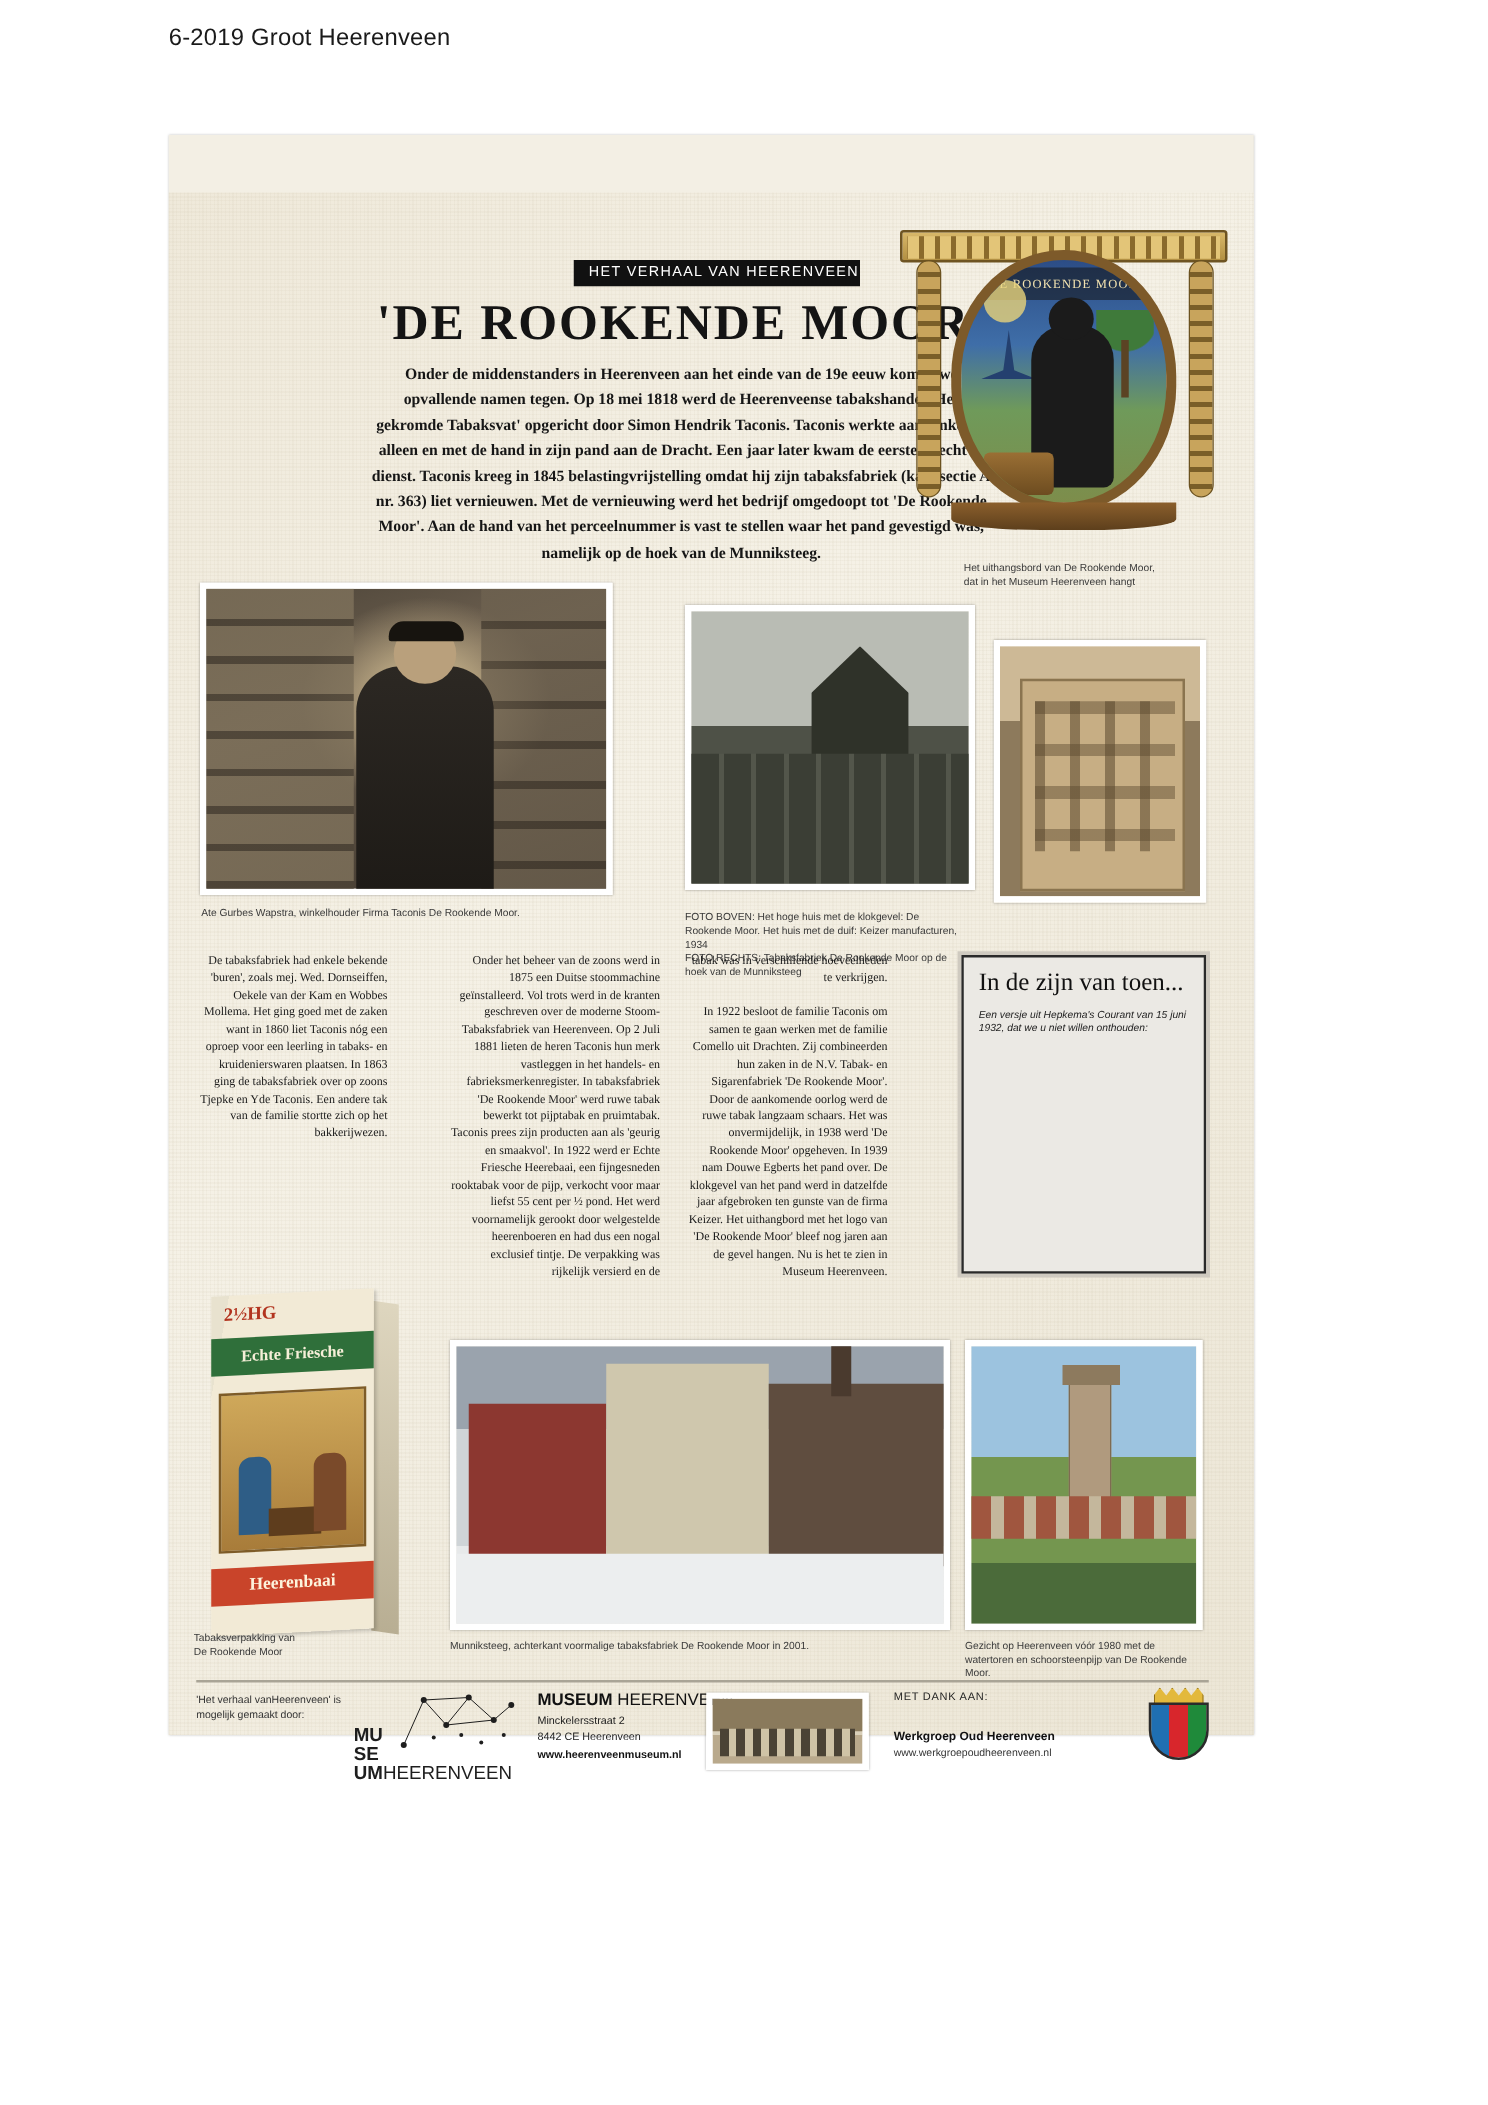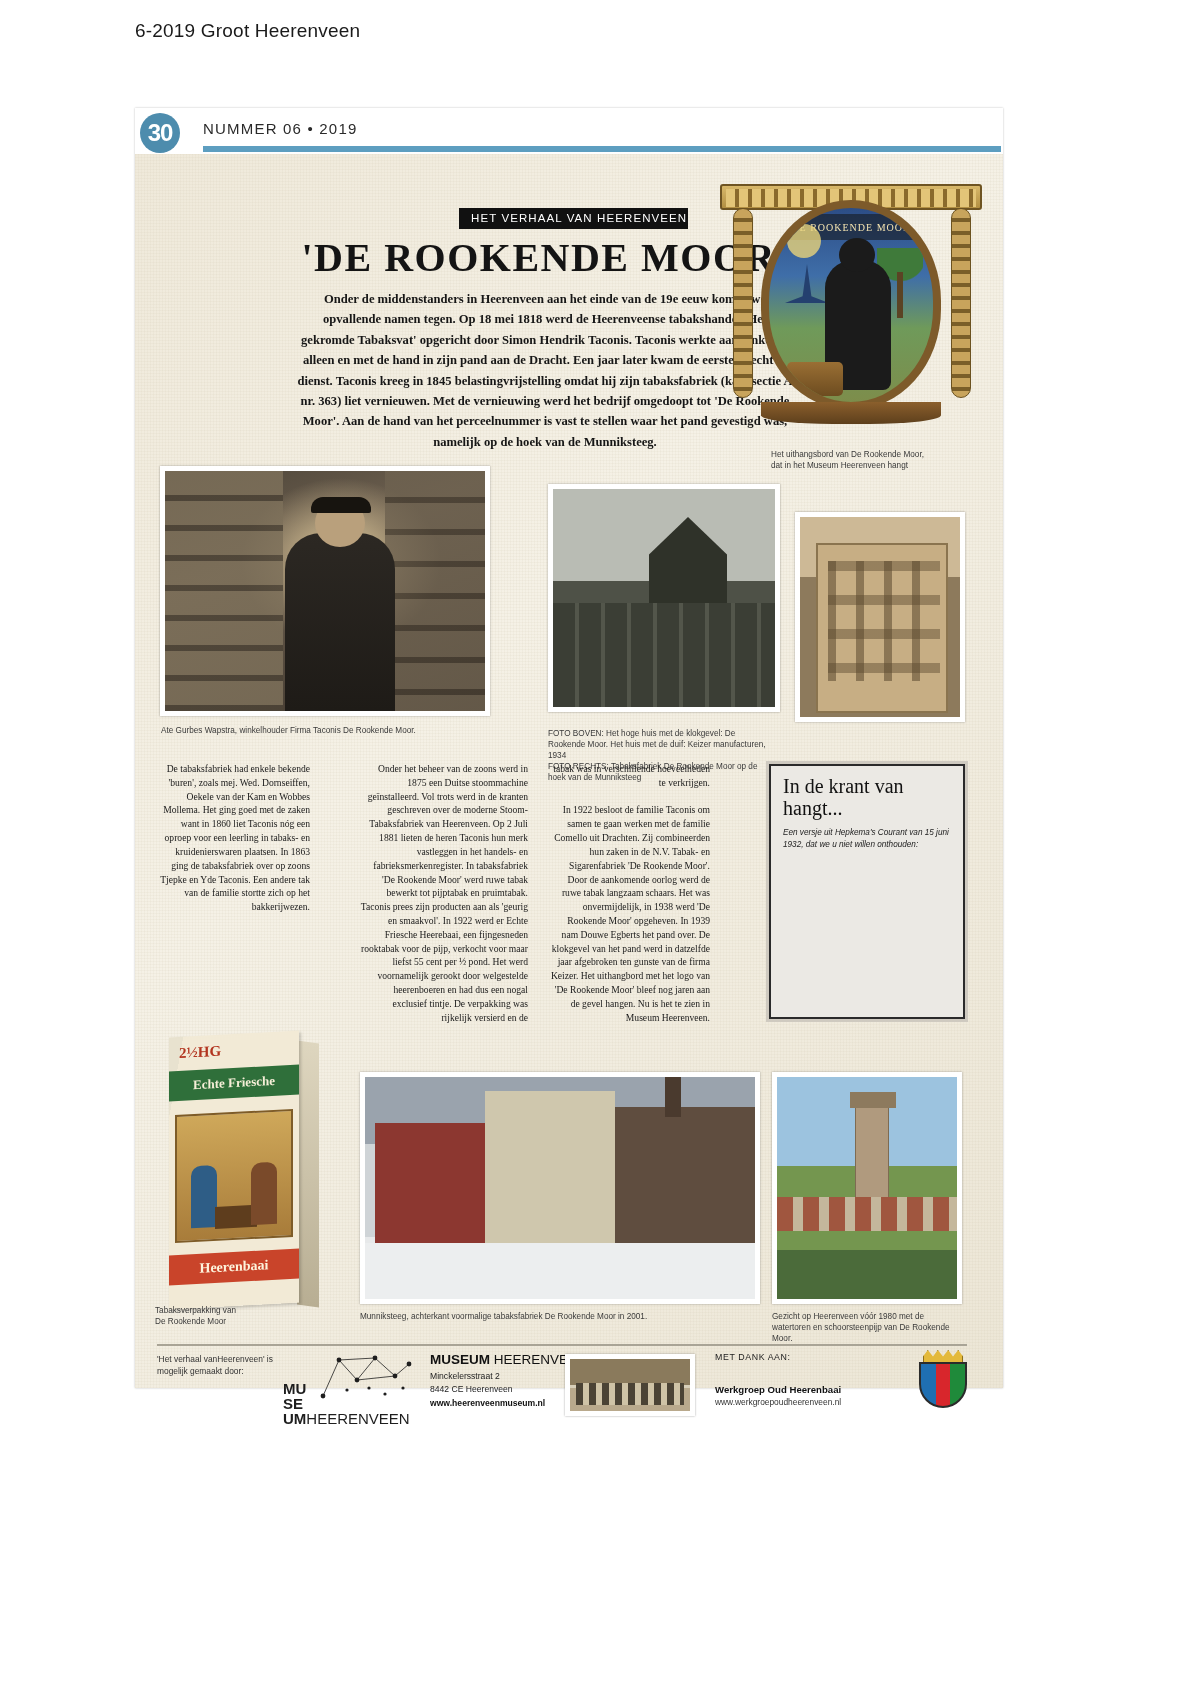--- a/index.html
+++ b/index.html
@@ -369,25 +369,20 @@
     clip-path: polygon(0 100%, 0 40%, 12% 0, 25% 40%, 37% 0, 50% 40%, 63% 0, 75% 40%, 88% 0, 100% 40%, 100% 100%);
   }
 </style>
 </head>
 <body>
 
 <div class="doc-header">6-2019 Groot Heerenveen</div>
 
 <div class="page-scan">
 
-  <div class="page-top">
-    <div class="folio-circle">30</div>
-    <div class="issue-label">NUMMER 06 • 2019</div>
-    <div class="top-rule"></div>
-  </div>
 
   <div class="page-body">
 
     <div class="kicker">HET VERHAAL VAN HEERENVEEN</div>
     <div class="headline">'DE ROOKENDE MOOR'</div>
     <div class="lead">Onder de middenstanders in Heerenveen aan het einde van de 19e eeuw komen we opvallende namen tegen. Op 18 mei 1818 werd de Heerenveense tabakshandel 'Het gekromde Tabaksvat' opgericht door Simon Hendrik Taconis. Taconis werkte aanvankelijk alleen en met de hand in zijn pand aan de Dracht. Een jaar later kwam de eerste knecht in dienst. Taconis kreeg in 1845 belastingvrijstelling omdat hij zijn tabaksfabriek (kad. sectie A nr. 363) liet vernieuwen. Met de vernieuwing werd het bedrijf omgedoopt tot 'De Rookende Moor'. Aan de hand van het perceelnummer is vast te stellen waar het pand gevestigd was, namelijk op de hoek van de Munniksteeg.</div>
 
     <div class="sign-art">
       <div class="sign-bar"></div>
       <div class="sign-chain-l"></div>
@@ -430,21 +425,21 @@
     <div class="col col-2">
       <p>Onder het beheer van de zoons werd in 1875 een Duitse stoommachine geïnstalleerd. Vol trots werd in de kranten geschreven over de moderne Stoom-Tabaksfabriek van Heerenveen. Op 2 Juli 1881 lieten de heren Taconis hun merk vastleggen in het handels- en fabrieksmerkenregister. In tabaksfabriek 'De Rookende Moor' werd ruwe tabak bewerkt tot pijptabak en pruimtabak. Taconis prees zijn producten aan als 'geurig en smaakvol'. In 1922 werd er Echte Friesche Heerebaai, een fijngesneden rooktabak voor de pijp, verkocht voor maar liefst 55 cent per ½ pond. Het werd voornamelijk gerookt door welgestelde heerenboeren en had dus een nogal exclusief tintje. De verpakking was rijkelijk versierd en de</p>
     </div>
     <div class="col col-3">
       <p style="white-space:pre-line">tabak was in verschillende hoeveelheden te verkrijgen.
 
 In 1922 besloot de familie Taconis om samen te gaan werken met de familie Comello uit Drachten. Zij combineerden hun zaken in de N.V. Tabak- en Sigarenfabriek 'De Rookende Moor'. Door de aankomende oorlog werd de ruwe tabak langzaam schaars. Het was onvermijdelijk, in 1938 werd 'De Rookende Moor' opgeheven. In 1939 nam Douwe Egberts het pand over. De klokgevel van het pand werd in datzelfde jaar afgebroken ten gunste van de firma Keizer. Het uithangbord met het logo van 'De Rookende Moor' bleef nog jaren aan de gevel hangen. Nu is het te zien in Museum Heerenveen.</p>
     </div>
 
     <div class="krant-box">
-      <div class="krant-title">In de krant van hangt...</div>
+      <div class="krant-title">In de zijn van toen...</div>
       <div class="krant-intro">Een versje uit Hepkema's Courant van 15 juni 1932, dat we u niet willen onthouden:</div>
     </div>
 
     <div class="ph-pack">
       <div class="pack-side"></div>
       <div class="pack-box">
         <div class="pack-weight">2½HG</div>
         <div class="pack-band">Echte Friesche</div>
         <div class="pack-scene">
           <div class="p1"></div>
@@ -514,21 +509,21 @@
       <div class="museum-url">www.heerenveenmuseum.nl</div>
     </div>
 
     <div class="ph-museum photo-frame">
       <div class="roof"></div>
       <div class="wins"></div>
     </div>
 
     <div class="thanks-block">
       <div class="thanks-label">MET DANK AAN:</div>
-      <div class="thanks-name">Werkgroep Oud Heerenbaai</div>
+      <div class="thanks-name">Werkgroep Oud Heerenveen</div>
       <div class="thanks-url">www.werkgroepoudheerenveen.nl</div>
     </div>
 
     <div class="crest">
       <div class="crown"></div>
       <div class="shield"></div>
     </div>
 
   </div>
 </div>

